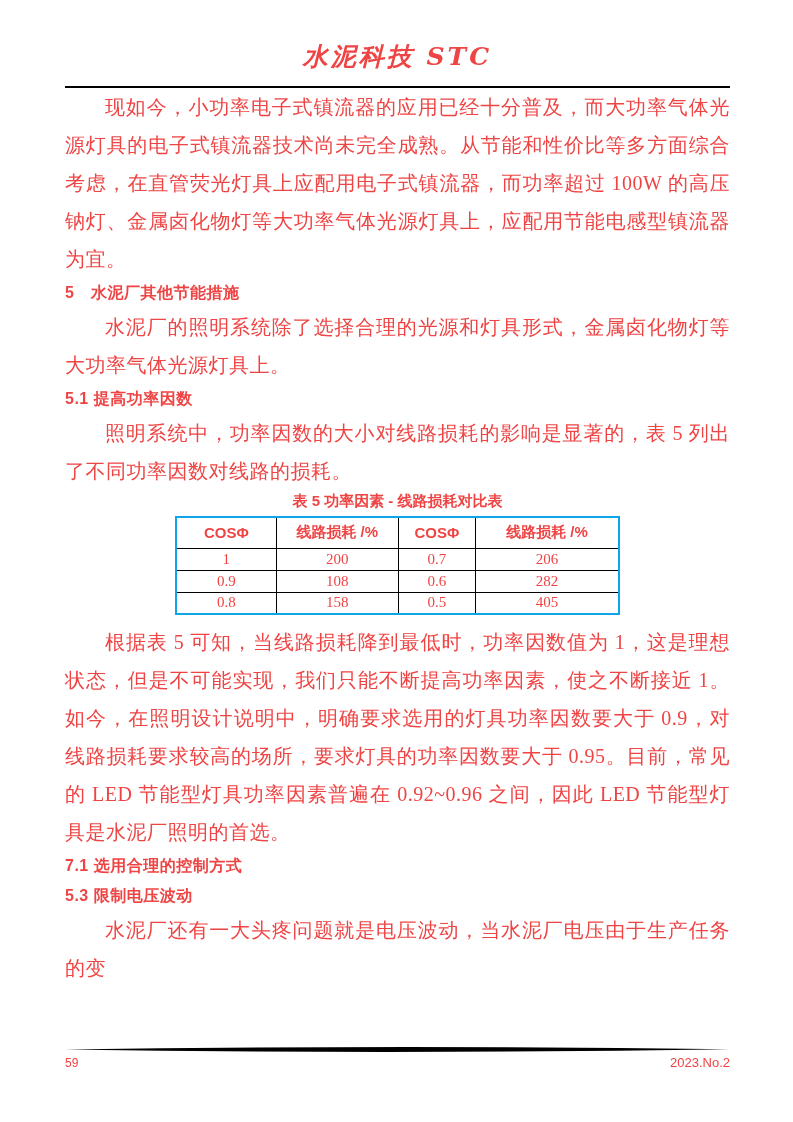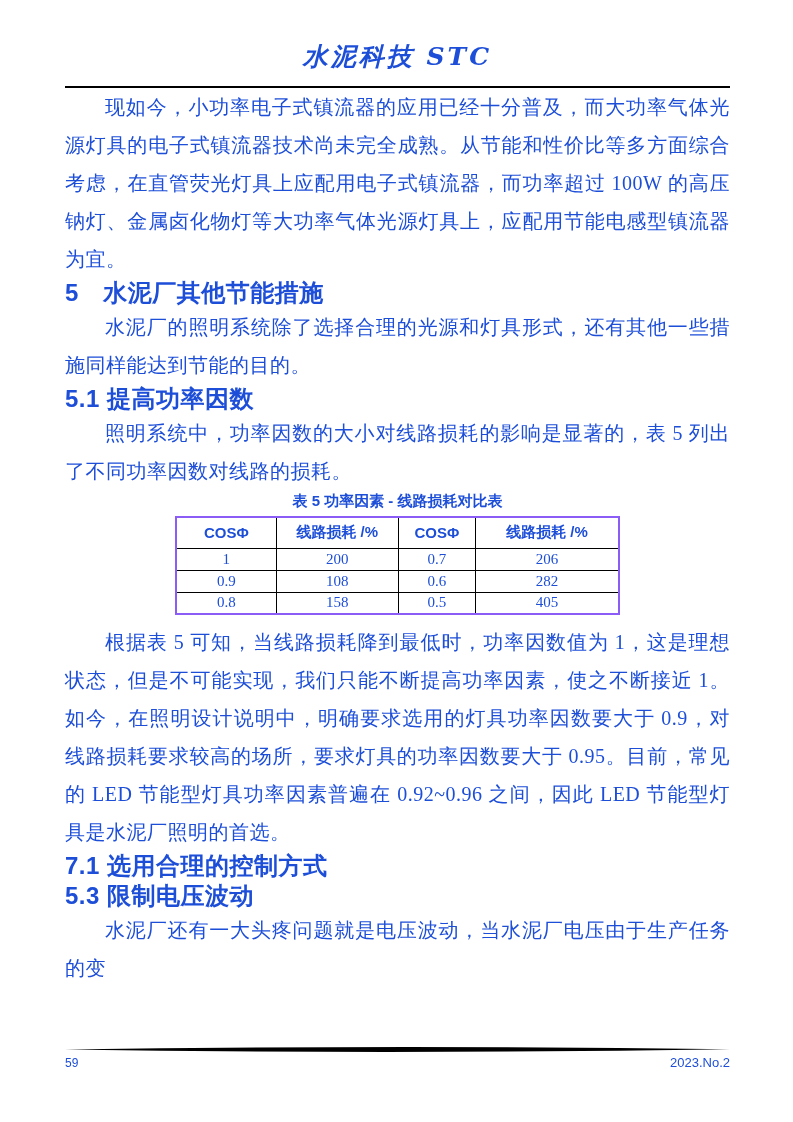--- a/index.html
+++ b/index.html
@@ -3,21 +3,21 @@
 <meta charset="utf-8">
 <style>
   * { margin: 0; padding: 0; box-sizing: border-box; }
   html, body { background: #e8e8e8; }
   .page {
     position: relative;
     width: 793px;
     height: 1122px;
     margin: 0 auto;
     background: #ffffff;
-    color: #1d4ed8;
+    color: #ef4444;
     font-family: "Liberation Serif", "DejaVu Serif", serif;
     overflow: hidden;
   }
   .content {
     position: absolute;
     left: 65px;
     top: 40px;
     width: 665px;
   }
   .journal-title {
@@ -36,40 +36,40 @@
   }
   p.body-para {
     font-size: 20px;
     line-height: 38px;
     text-align: justify;
     text-justify: inter-ideograph;
     text-indent: 2em;
     letter-spacing: 0.5px;
   }
   h2.section-heading {
-    font-size: 24px;
+    font-size: 16px;
     line-height: 30px;
     font-weight: bold;
     font-family: "Liberation Sans", "DejaVu Sans", sans-serif;
     letter-spacing: 0.5px;
   }
   .table-caption {
     height: 22px;
     line-height: 22px;
     margin-bottom: 4px;
     text-align: center;
     font-size: 15px;
     font-weight: bold;
     font-family: "Liberation Sans", "DejaVu Sans", sans-serif;
   }
   table.data-table {
     border-collapse: collapse;
     margin: 0 auto;
     width: 445px;
-    border: 2px solid #8b5cf6;
+    border: 2px solid #0ea5e9;
   }
   table.data-table th, table.data-table td {
     border: 1px solid #000;
     text-align: center;
     vertical-align: middle;
     padding: 0 4px;
   }
   table.data-table th {
     height: 31px;
     font-size: 15px;
@@ -117,21 +117,21 @@
 
 <div class="page">
   <div class="content">
 
     <div class="journal-title">水泥科技 STC</div>
     <div class="header-rule"></div>
 
     <p class="body-para">现如今，小功率电子式镇流器的应用已经十分普及，而大功率气体光源灯具的电子式镇流器技术尚未完全成熟。从节能和性价比等多方面综合考虑，在直管荧光灯具上应配用电子式镇流器，而功率超过 100W 的高压钠灯、金属卤化物灯等大功率气体光源灯具上，应配用节能电感型镇流器为宜。</p>
 
     <h2 class="section-heading">5　水泥厂其他节能措施</h2>
-    <p class="body-para">水泥厂的照明系统除了选择合理的光源和灯具形式，还有其他一些措施同样能达到节能的目的。</p>
+    <p class="body-para">水泥厂的照明系统除了选择合理的光源和灯具形式，金属卤化物灯等大功率气体光源灯具上。</p>
 
     <h2 class="section-heading">5.1 提高功率因数</h2>
     <p class="body-para">照明系统中，功率因数的大小对线路损耗的影响是显著的，表 5 列出了不同功率因数对线路的损耗。</p>
 
     <div class="table-caption">表 5 功率因素 - 线路损耗对比表</div>
 
     <table class="data-table">
       <thead>
         <tr>
           <th class="col-cos1">COSΦ</th>

